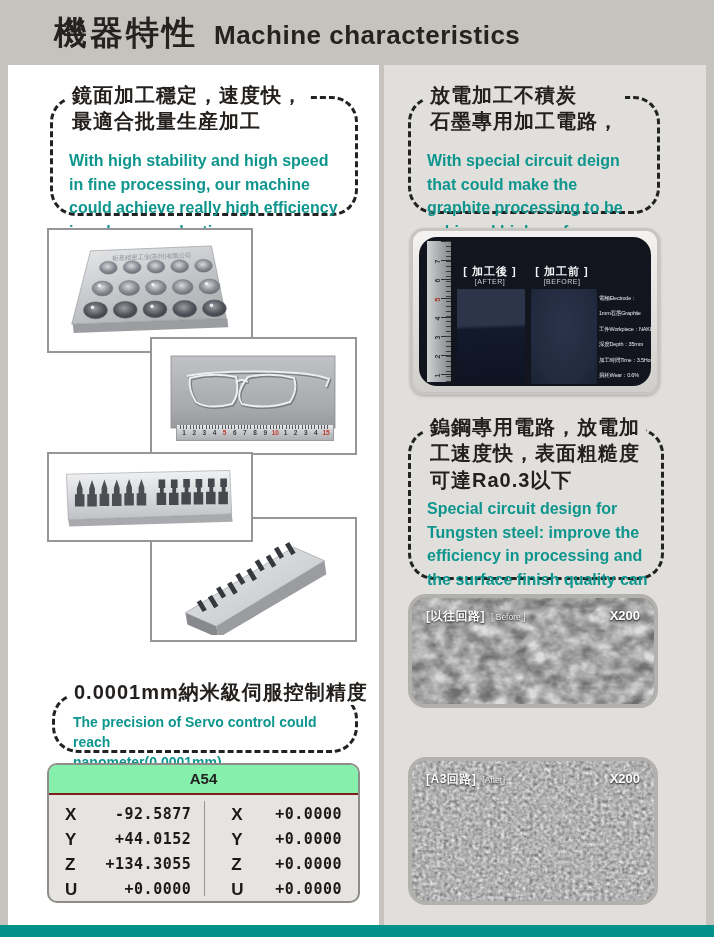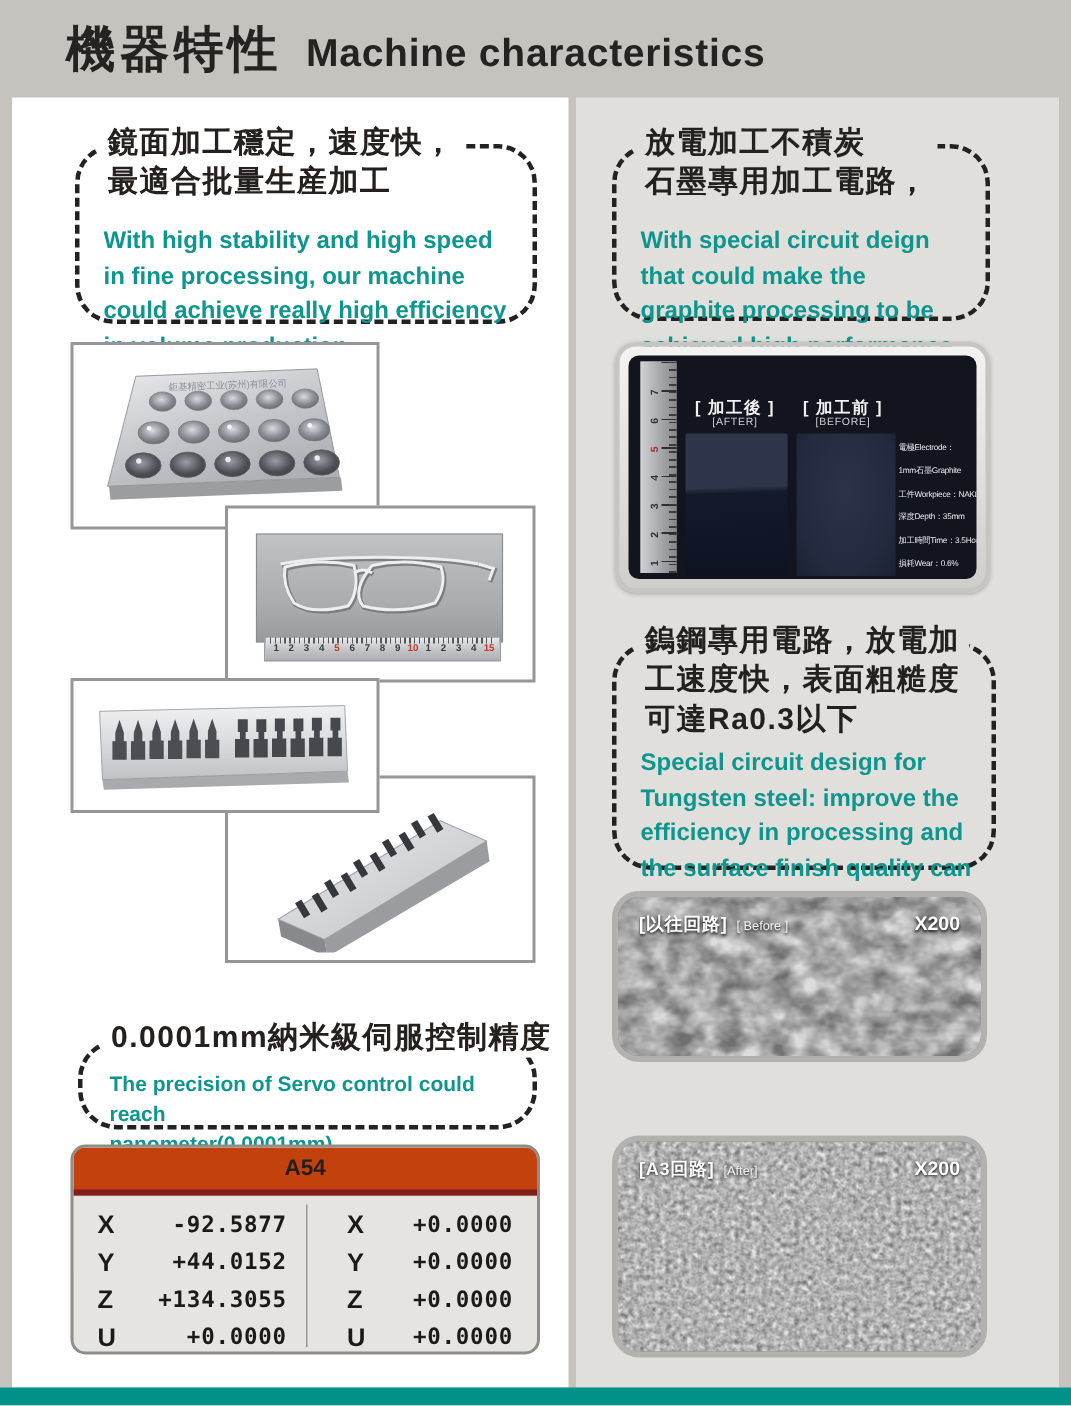--- a/index.html
+++ b/index.html
@@ -1,21 +1,21 @@
 <!DOCTYPE html>
 <html><head>
 <meta charset="utf-8">
 <style>
   html,body{margin:0;padding:0;}
   body{font-family:"Liberation Sans","DejaVu Sans",sans-serif;}
   .page{position:relative;width:714px;height:937px;background:#c6c3bf;overflow:hidden;}
 
   
   .hdr{position:absolute;left:0;top:0;width:714px;height:65px;display:flex;align-items:baseline;padding-left:44px;box-sizing:border-box;}
-  .hdr .zh{font-size:33px;font-weight:bold;color:#262220;letter-spacing:3px;line-height:65px;}
+  .hdr .zh{font-size:33px;font-weight:bold;color:#262220;letter-spacing:3px;line-height:65px;margin-left:10px;}
   .hdr .en{font-size:26px;font-weight:bold;color:#262220;margin-left:16px;letter-spacing:0.5px;}
 
   
   .panel{position:absolute;top:65px;bottom:12px;}
   .panel.left{left:8px;width:371px;background:#ffffff;}
   .panel.right{left:384px;width:322px;background:#e0dfdb;}
   .teal-bar{position:absolute;left:0;bottom:0;width:714px;height:12px;background:#00918b;}
 
   
   .dash-box{position:absolute;border:3px dashed #222;border-radius:26px;box-sizing:border-box;}
@@ -46,21 +46,21 @@
     background:linear-gradient(#e9eaec,#c2c4c7 55%,#aeb0b3);border:1px solid #9a9c9f;box-sizing:border-box;}
   .glasses-ruler .ticks{position:absolute;left:3px;right:3px;top:0;height:4px;
     background:repeating-linear-gradient(to right,#55585c 0 1px,transparent 1px 3.2px);}
   .glasses-ruler .digits{position:absolute;left:2px;right:2px;top:5px;display:flex;}
   .glasses-ruler .digits span{flex:1;text-align:center;font-size:6.5px;color:#3a3d41;font-weight:bold;line-height:1;}
   .glasses-ruler .digits span.red{color:#c03a2b;}
 
   
   #comparison{position:absolute;left:410px;top:228px;width:250px;height:167px;border:3px solid #c7c5c2;
     border-radius:14px;background:linear-gradient(#f4f3f1,#cfcecb);box-sizing:border-box;box-shadow:0 1px 3px rgba(0,0,0,0.25);}
-  #comparison .photo{position:absolute;inset:6px;background:#12151e;border-radius:7px;overflow:hidden;}
+  #comparison .photo{position:absolute;inset:6px;background:#12151e;border-radius:18px;overflow:hidden;}
   .v-ruler{position:absolute;left:8px;top:4px;bottom:4px;width:24px;
     background:linear-gradient(to right,#cfd1d3,#9b9da0 70%,#84868a);
     background-color:#b5b7ba;}
   .v-ruler .vticks{position:absolute;right:0;top:0;bottom:0;width:10px;
     background-image:repeating-linear-gradient(to bottom,#3c3c3c 0 1px,transparent 1px 5px),
                      repeating-linear-gradient(to bottom,#2e2e2e 0 1px,transparent 1px 19px);
     background-size:5px 100%,10px 100%;background-position:right top,right top;background-repeat:no-repeat;}
   .v-ruler span{position:absolute;right:9px;width:10px;font-size:7px;color:#2f3236;font-weight:bold;transform:rotate(-90deg);}
   .v-ruler span.red{color:#a33326;}
   .cmp-label-zh{position:absolute;font-size:11px;font-weight:bold;color:#f2f2f4;letter-spacing:1px;text-align:center;}
@@ -81,21 +81,21 @@
   #micro-after{top:757px;height:148px;}
   .micro svg{position:absolute;inset:0;width:100%;height:100%;}
   .micro .lbl{position:absolute;left:14px;top:10px;display:flex;align-items:baseline;z-index:2;}
   .micro .lbl .zh{font-size:12px;font-weight:bold;color:#ffffff;text-shadow:0 1px 2px rgba(0,0,0,0.9);letter-spacing:0.5px;}
   .micro .lbl .en{font-size:8.5px;color:#f2f2f2;margin-left:6px;text-shadow:0 1px 2px rgba(0,0,0,0.9);}
   .micro .mag{position:absolute;right:14px;top:10px;font-size:13px;font-weight:bold;color:#ffffff;text-shadow:0 1px 2px rgba(0,0,0,0.9);z-index:2;}
 
   
   #coords{position:absolute;left:47px;top:763px;width:313px;height:140px;border:2px solid #8f8d8a;border-radius:10px;
     background:#e5e4e1;box-sizing:border-box;overflow:hidden;}
-  #coords .t-head{display:flex;height:28px;background:#c2410c;border-bottom:4px solid #7f1d1d;}
+  #coords .t-head{display:flex;height:28px;background:#86efac;border-bottom:2px solid #7f1d1d;}
   #coords .t-head span{flex:1;text-align:center;line-height:28px;font-size:15px;font-weight:bold;color:#211f1d;}
   #coords .t-body{position:relative;padding-top:7px;}
   #coords .t-divider{position:absolute;left:50%;top:6px;bottom:6px;width:1px;background:#97958f;}
   .t-row{display:flex;height:25px;line-height:25px;padding:0 16px;}
   .t-axis{width:34px;font-size:17px;font-weight:bold;color:#1c1a18;}
   .t-axis.t-right{width:34px;margin-left:26px;padding-left:14px;}
   .t-val{width:104px;text-align:right;font-family:"DejaVu Sans Mono",monospace;font-size:15px;font-weight:bold;color:#1c1a18;letter-spacing:0.5px;}
   .t-val.t-vr{width:87px;}
 </style>
 </head>

